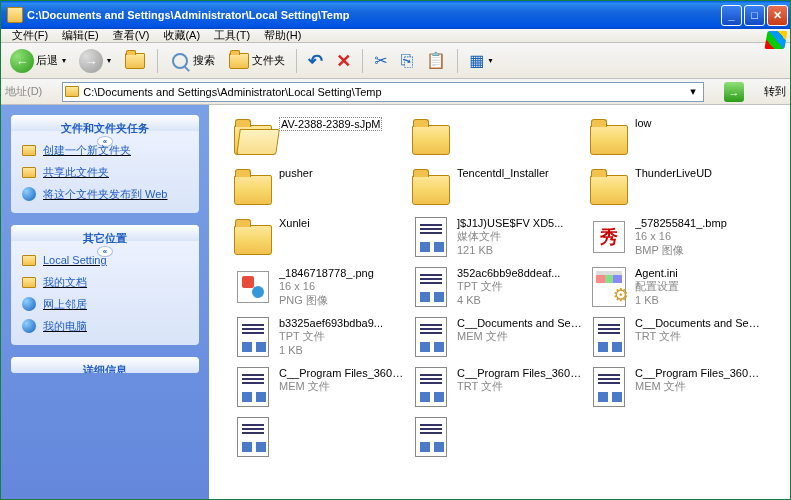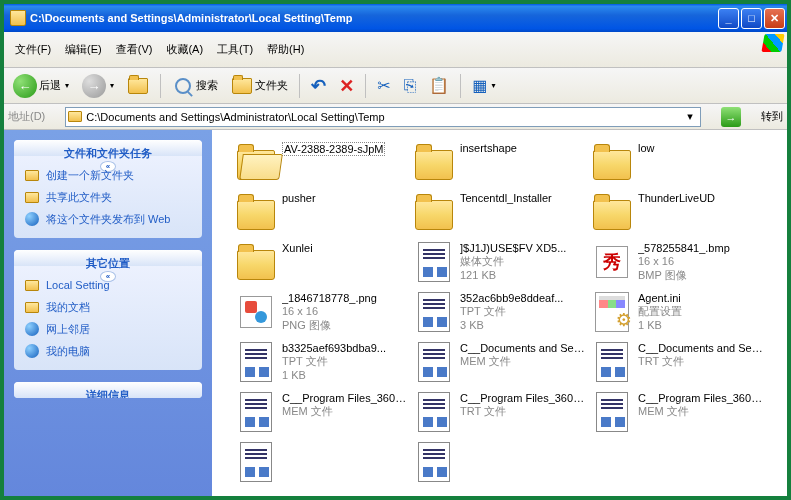--- a/index.html
+++ b/index.html
@@ -1,25 +1,25 @@
 <!DOCTYPE html>
 <html><head>
 <meta charset="utf-8">
 <style>
 * { margin: 0; padding: 0; box-sizing: border-box; font-family: "Microsoft Sans Serif", "SimSun", sans-serif; font-size: 11px; }
 body { background: #ece9d8; width: 791px; height: 500px; overflow: hidden; }
-.window { width: 791px; height: 500px; display: flex; flex-direction: column; border: 4px solid #15803d; }
+.window { width: 791px; height: 500px; display: flex; flex-direction: column; border: 1px solid #15803d; }
 .titlebar { height: 28px; background: linear-gradient(to bottom, #0058e6 0%, #2b8aef 8%, #1665db 40%, #0055e5 88%, #0048c8 100%); display: flex; align-items: center; padding: 0 2px 0 6px; color: #fff; font-weight: bold; font-size: 12px; }
 .titlebar-icon { width: 16px; height: 16px; margin-right: 4px; background: linear-gradient(to bottom,#ffe79c,#f2c14e); border: 1px solid #b8860b; border-radius: 1px 1px 2px 2px; }
 .titlebar-text { flex: 1; overflow: hidden; white-space: nowrap; }
 .winbtns { display: flex; gap: 2px; }
 .winbtn { width: 21px; height: 21px; border-radius: 3px; border: 1px solid #fff; color: #fff; display: flex; align-items: center; justify-content: center; font-weight: bold; font-size: 11px; }
 .winbtn.min, .winbtn.max { background: linear-gradient(to bottom,#3c81f3,#1049c5); }
 .winbtn.close { background: linear-gradient(to bottom,#e67152,#c83c16); }
-.menubar { height: 36px; background: linear-gradient(to bottom,#f6f6f6,#eceae0); border-bottom: 1px solid #c0c0c0; display: flex; align-items: center; padding: 0 4px; position: relative; }
+.menubar { height: 14px; background: linear-gradient(to bottom,#f6f6f6,#eceae0); border-bottom: 1px solid #c0c0c0; display: flex; align-items: center; padding: 0 4px; position: relative; }
 .menu-item { padding: 3px 7px; cursor: default; }
 .winflag { position: absolute; right: 4px; top: 2px; width: 20px; height: 18px; background: linear-gradient(45deg,#f00 0 25%,#0c0 0 50%,#09f 0 75%,#fc0 0 100%); border-radius: 2px; transform: skewX(-10deg); }
 .toolbar { height: 36px; background: linear-gradient(to bottom,#f6f6f6,#eceae0); border-bottom: 1px solid #c0c0c0; display: flex; align-items: center; padding: 0 4px; gap: 3px; }
 .tbtn { height: 28px; display: flex; align-items: center; padding: 0 4px; border: 1px solid transparent; border-radius: 3px; cursor: default; gap: 2px; }
 .circlebtn { width: 24px; height: 24px; border-radius: 50%; display: flex; align-items: center; justify-content: center; color: #fff; font-size: 13px; font-weight: bold; }
 .circlebtn.green { background: radial-gradient(circle at 30% 30%, #8fe076, #2a9b17); }
 .circlebtn.grey { background: radial-gradient(circle at 30% 30%, #ddd, #999); }
 .dropdown-arrow { font-size: 8px; color: #000; margin-left: 2px; }
 .sep { width: 1px; height: 24px; background: #c0c0c0; margin: 0 3px; }
 .ticon { width: 22px; height: 22px; display: flex; align-items: center; justify-content: center; }
@@ -34,21 +34,21 @@
 .addr-label { color: #888; }
 .addr-input { flex: 1; height: 20px; border: 1px solid #7f9db9; background: #fff; display: flex; align-items: center; padding: 0 2px; gap: 4px; }
 .addr-text { flex: 1; }
 .addr-dd { width: 16px; text-align: center; color: #000; }
 .gobtn { width: 20px; height: 20px; background: linear-gradient(to bottom,#8fe076,#2a9b17); border-radius: 3px; color: #fff; display: flex; align-items: center; justify-content: center; font-weight: bold; }
 .body { flex: 1; display: flex; background: #fff; overflow: hidden; }
 .sidebar { width: 208px; background: linear-gradient(to bottom,#7aa1e6,#6487dc); padding: 10px 10px 0 10px; overflow-y: auto; }
 .panel { background: linear-gradient(to bottom,#eff3ff,#d8e4f8); border-radius: 4px; margin-bottom: 12px; overflow: hidden; }
 .panel-hd { height: 16px; background: linear-gradient(to bottom,#fff,#d8e4f8); display: flex; align-items: center; padding: 6px 8px; color: #215dc6; font-weight: bold; justify-content: space-between; border-radius: 4px 4px 0 0; flex-direction: column; }
 .chev { width: 16px; height: 16px; border: 1px solid #a8c0e8; border-radius: 50%; display: flex; align-items: center; justify-content: center; font-size: 8px; color: #215dc6; background: #fff; }
-.panel-body { padding: 8px 10px; }
+.panel-body { padding: 8px 10px; text-decoration: underline; }
 .task { display: flex; align-items: center; gap: 6px; padding: 3px 0; color: #215dc6; cursor: default; }
 .task-ic { width: 16px; height: 16px; flex-shrink: 0; display: flex; align-items: center; justify-content: center; }
 .fic { width: 14px; height: 11px; background: linear-gradient(to bottom,#ffe79c,#f2c14e); border: 1px solid #b8860b; border-radius: 1px; }
 .globe { width: 14px; height: 14px; border-radius: 50%; background: radial-gradient(circle at 30% 30%,#8ed0ff,#1560bd); }
 .content { flex: 1; background: #fff; padding: 8px 20px; overflow-y: auto; overflow-x: hidden; }
 .icon-grid { display: flex; flex-wrap: wrap; }
 .file-item { width: 178px; height: 50px; display: flex; align-items: flex-start; padding: 2px; gap: 4px; }
 .file-icon { width: 44px; height: 44px; flex-shrink: 0; display: flex; align-items: center; justify-content: center; position: relative; }
 .big-folder { width: 38px; height: 30px; background: linear-gradient(to bottom,#ffe79c 0%,#f7d76a 50%,#f2c14e 100%); border: 1px solid #b8860b; border-radius: 2px 2px 3px 3px; position: relative; margin-top: 6px; }
 .big-folder::before { content: ''; position: absolute; top: -7px; left: 0; width: 14px; height: 7px; background: #f2c14e; border: 1px solid #b8860b; border-bottom: none; border-radius: 3px 3px 0 0; }
@@ -229,23 +229,20 @@
           <div class="file-item">
     <div class="file-icon">
               <div class="big-folder open-folder"></div>
             </div>
     <div class="file-info"><div class="file-name sel">AV-2388-2389-sJpM</div></div>
   </div>
           <div class="file-item">
     <div class="file-icon">
               <div class="big-folder"></div>
             </div>
-    <div class="file-info">
-              <div class="file-name">insertshape</div>
-            </div>
   </div>
           <div class="file-item">
     <div class="file-icon">
               <div class="big-folder"></div>
             </div>
     <div class="file-info">
               <div class="file-name">low</div>
             </div>
   </div>
           <div class="file-item">
@@ -310,21 +307,21 @@
               <div class="file-meta">PNG 图像</div>
             </div>
   </div>
           <div class="file-item">
     <div class="file-icon">
               <div class="doc-icon doc-grid"></div>
             </div>
     <div class="file-info">
               <div class="file-name">352ac6bb9e8ddeaf...</div>
               <div class="file-meta">TPT 文件</div>
-              <div class="file-meta">3 KB</div>
+              <div class="file-meta">4 KB</div>
             </div>
   </div>
           <div class="file-item">
     <div class="file-icon">
               <div class="ini-icon"></div>
             </div>
     <div class="file-info">
               <div class="file-name">Agent.ini</div>
               <div class="file-meta">配置设置</div>
               <div class="file-meta">1 KB</div>

